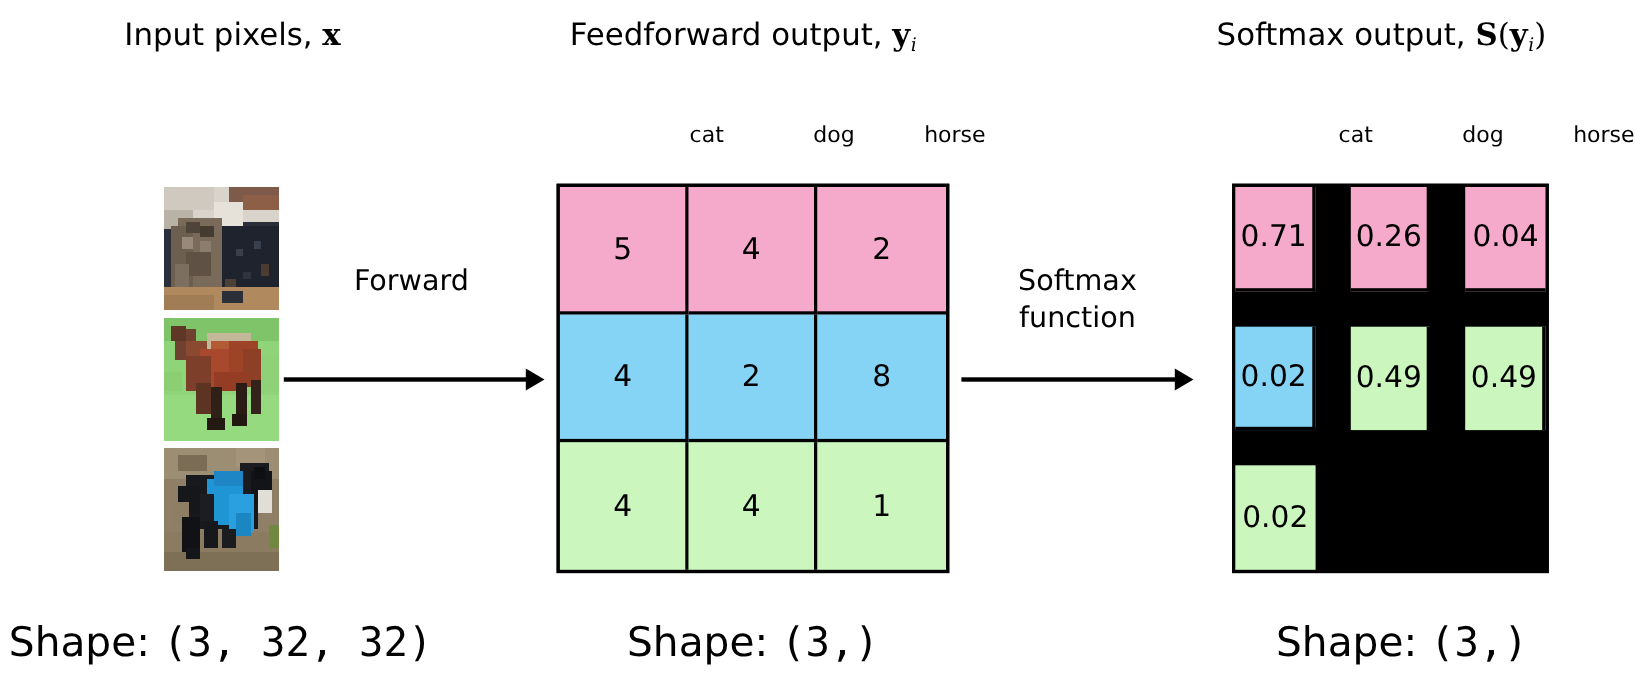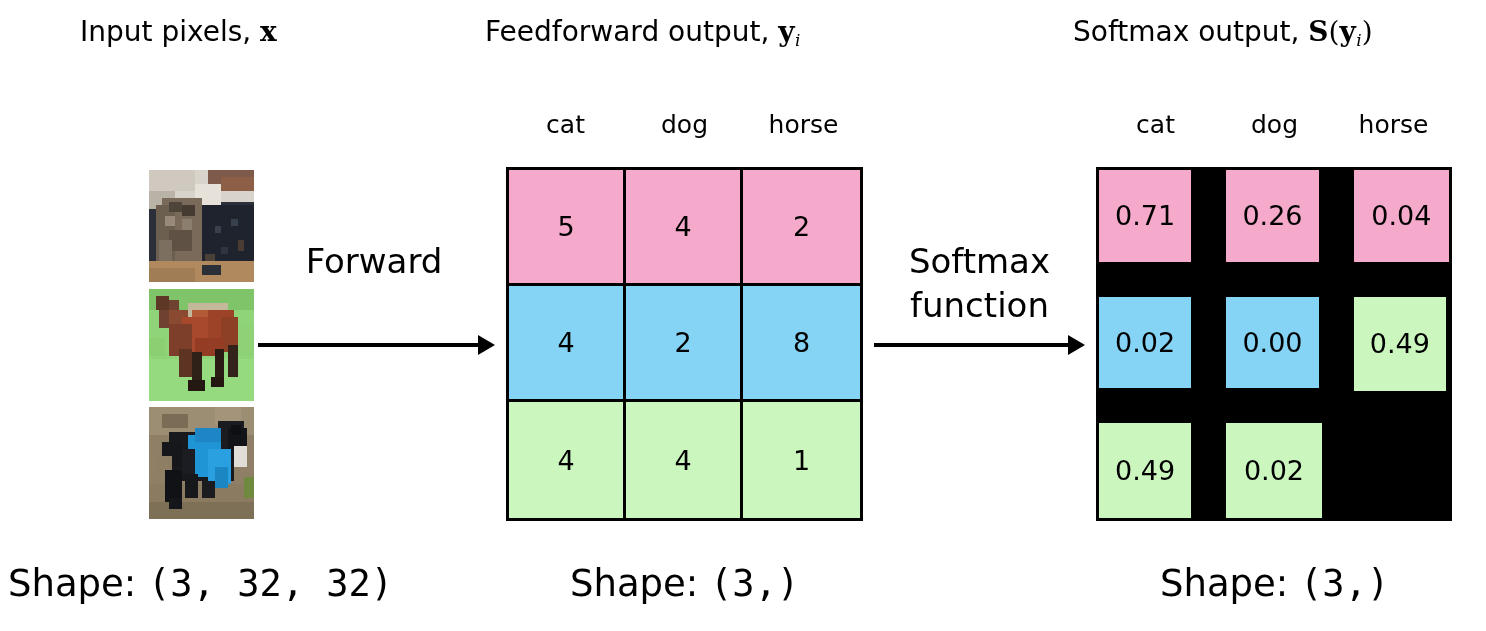--- a/index.html
+++ b/index.html
@@ -8,21 +8,21 @@
     background: #ffffff;
   }
   body {
     width: 1486px;
     height: 631px;
     position: relative;
     overflow: hidden;
     font-family: "DejaVu Sans", sans-serif;
     color: #000000;
   }
-  .abs { position: absolute; }
+  .abs { position: absolute; margin-left: 33px; }
 
   
   .col-title {
     font-size: 28px;
     line-height: 1;
     white-space: nowrap;
     color: #000;
   }
   .bold-math { font-weight: bold; font-family: "DejaVu Serif", serif; }
   .sub-i {
@@ -30,23 +30,23 @@
     font-family: "DejaVu Serif", serif;
     font-size: 17px;
     font-weight: normal;
     vertical-align: -0.28em;
     margin-left: 0.5px;
   }
   .paren-math { font-family: "DejaVu Serif", serif; font-weight: normal; }
 
   
   .class-label {
-    font-size: 25px;
+    font-size: 20px;
     line-height: 1;
-    text-align: center;
+    text-align: right;
     white-space: nowrap;
   }
 
   
   .grid {
     position: absolute;
     display: grid;
     grid-template-columns: repeat(3, 1fr);
     grid-template-rows: repeat(3, 1fr);
     border: 3px solid #000000;
@@ -78,21 +78,21 @@
   }
   .arrow-head {
     position: absolute;
     width: 0; height: 0;
     border-top: 10px solid transparent;
     border-bottom: 10px solid transparent;
     border-left: 17px solid #000000;
   }
   .arrow-label {
     position: absolute;
-    font-size: 34px;
+    font-size: 26px;
     line-height: 1.28;
     text-align: center;
     white-space: nowrap;
   }
 
   
   .shape-caption {
     position: absolute;
     font-size: 37px;
     line-height: 1;
@@ -233,26 +233,25 @@
   <div class="cell row-pink">4</div>
   <div class="cell row-pink lastcol">2</div>
   <div class="cell row-blue">4</div>
   <div class="cell row-blue">2</div>
   <div class="cell row-blue lastcol">8</div>
   <div class="cell row-green lastrow">4</div>
   <div class="cell row-green lastrow">4</div>
   <div class="cell row-green lastrow lastcol">1</div>
 </div>
 
-<div class="grid" style="left:1096px; top:167px; width:356px; height:354px;gap:32px;">
+<div class="grid" style="left:1120px; top:167px; width:288px; height:354px;gap:32px;">
   <div class="cell row-pink">0.71</div>
   <div class="cell row-pink">0.26</div>
   <div class="cell row-pink lastcol">0.04</div>
   <div class="cell row-blue">0.02</div>
-  <div class="cell row-blue">0.00</div>
   <div class="cell row-green lastrow">0.49</div>
   <div class="cell row-green lastrow">0.49</div>
   <div class="cell row-green lastrow lastcol">0.02</div>
 </div>
 
 <div class="shape-caption" style="left:8px; top:565px;">
   <span>Shape: </span><span class="mono">(3, 32, 32)</span>
 </div>
 
 <div class="shape-caption" style="left:570px; top:565px;">

